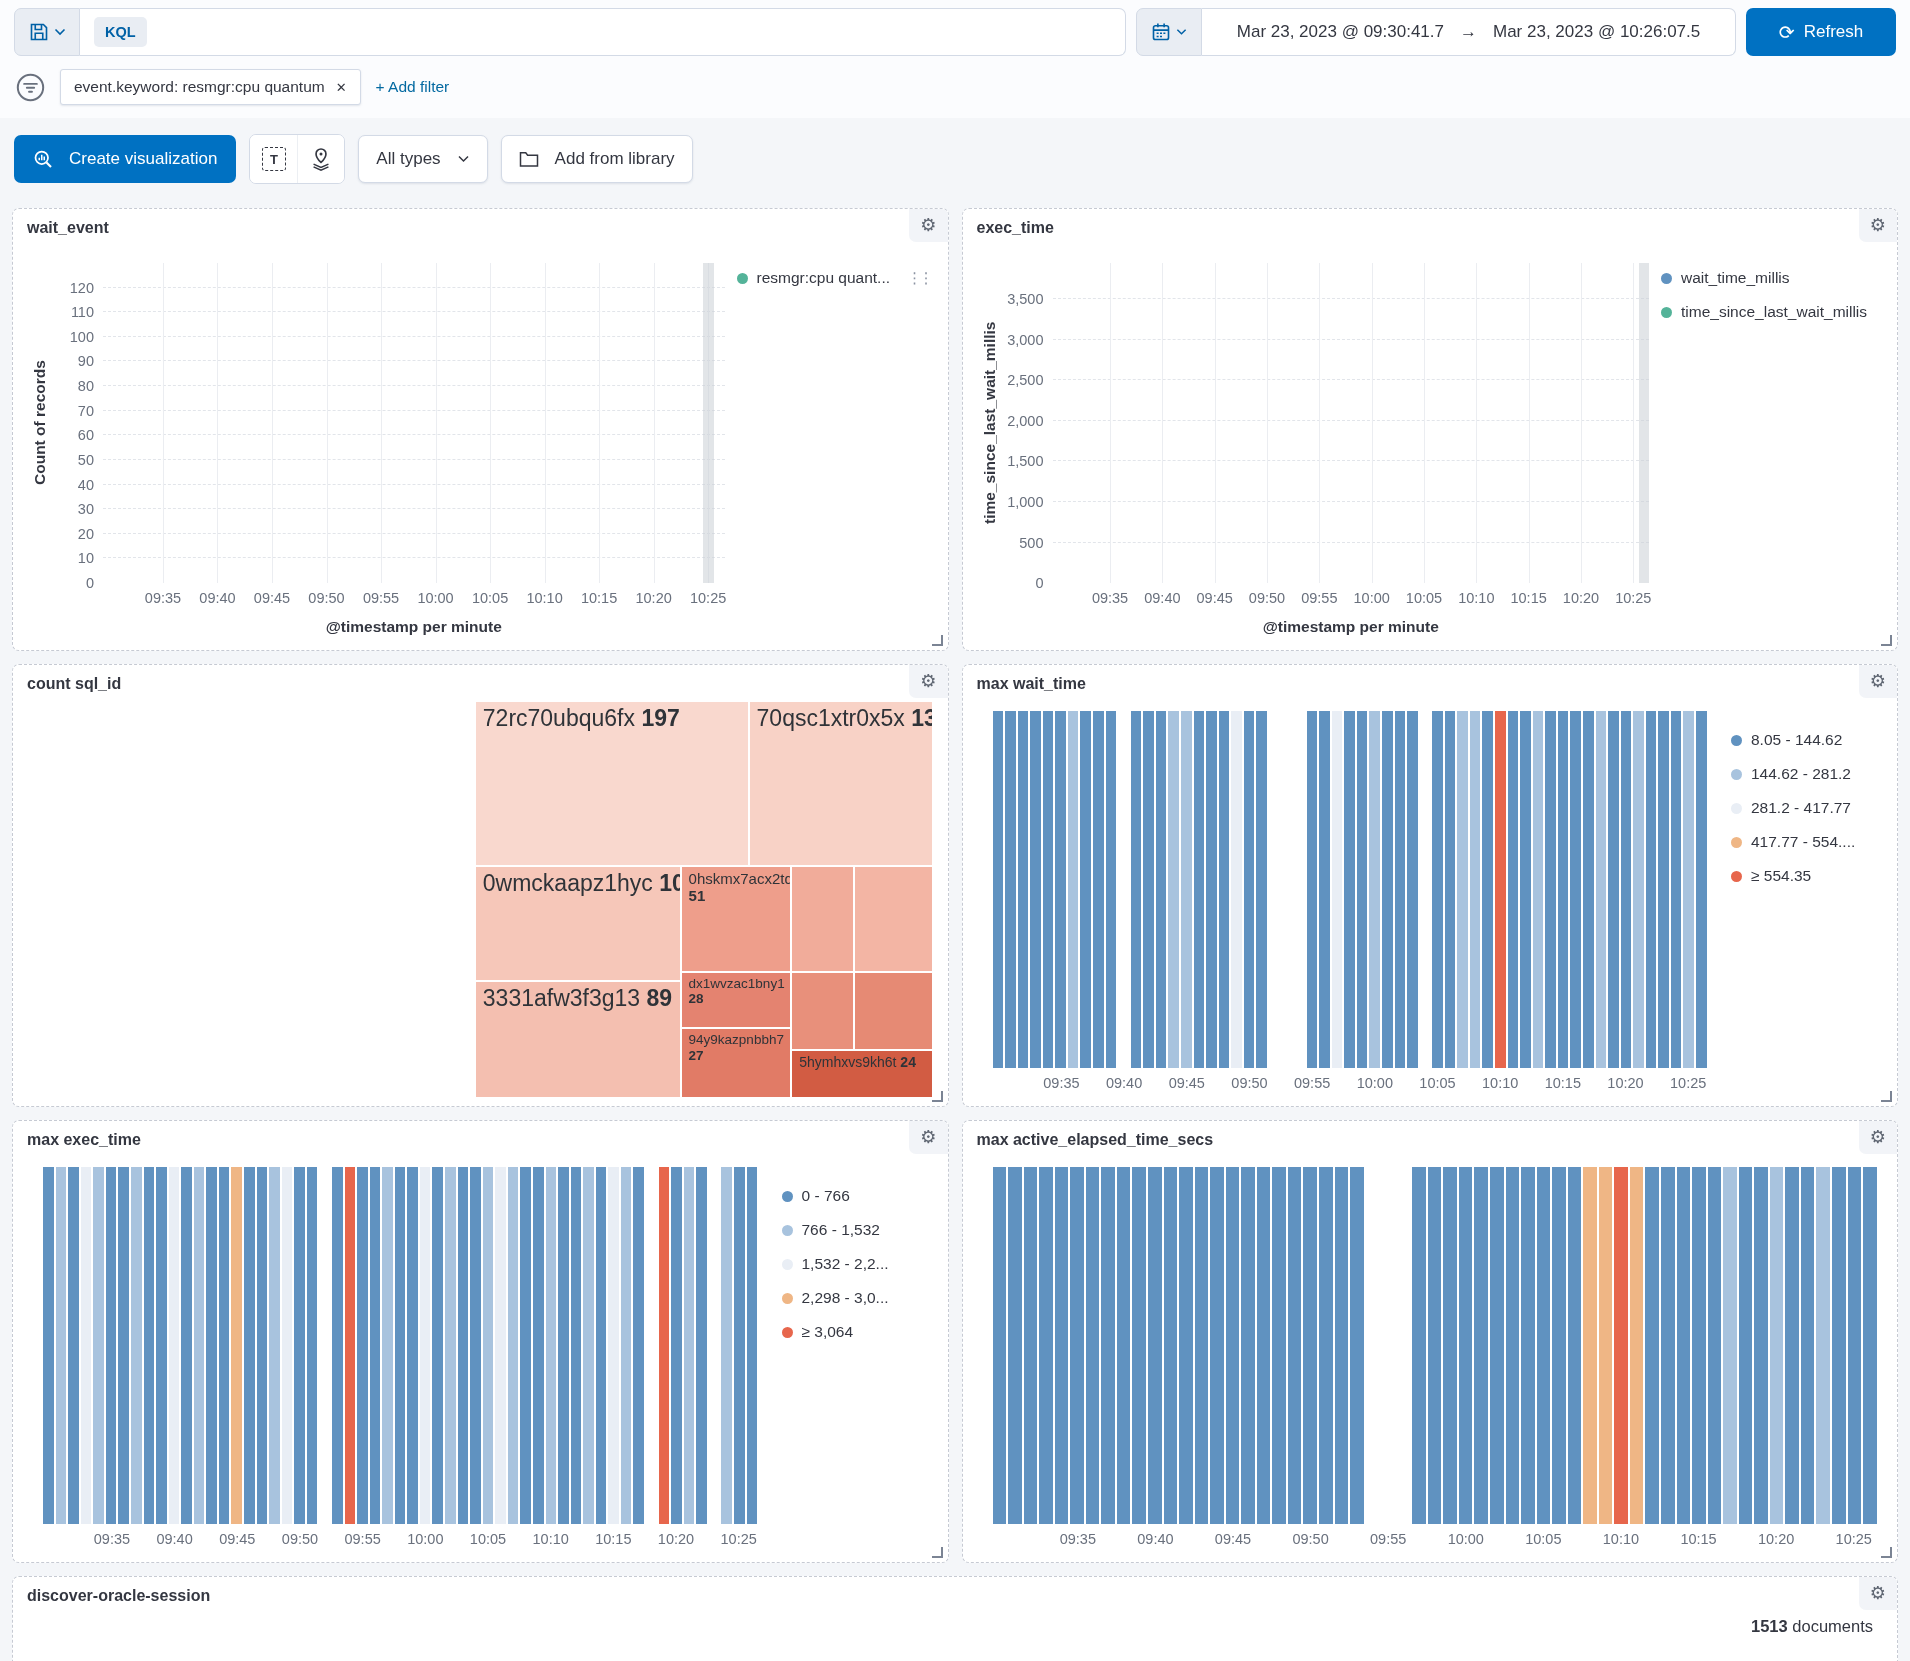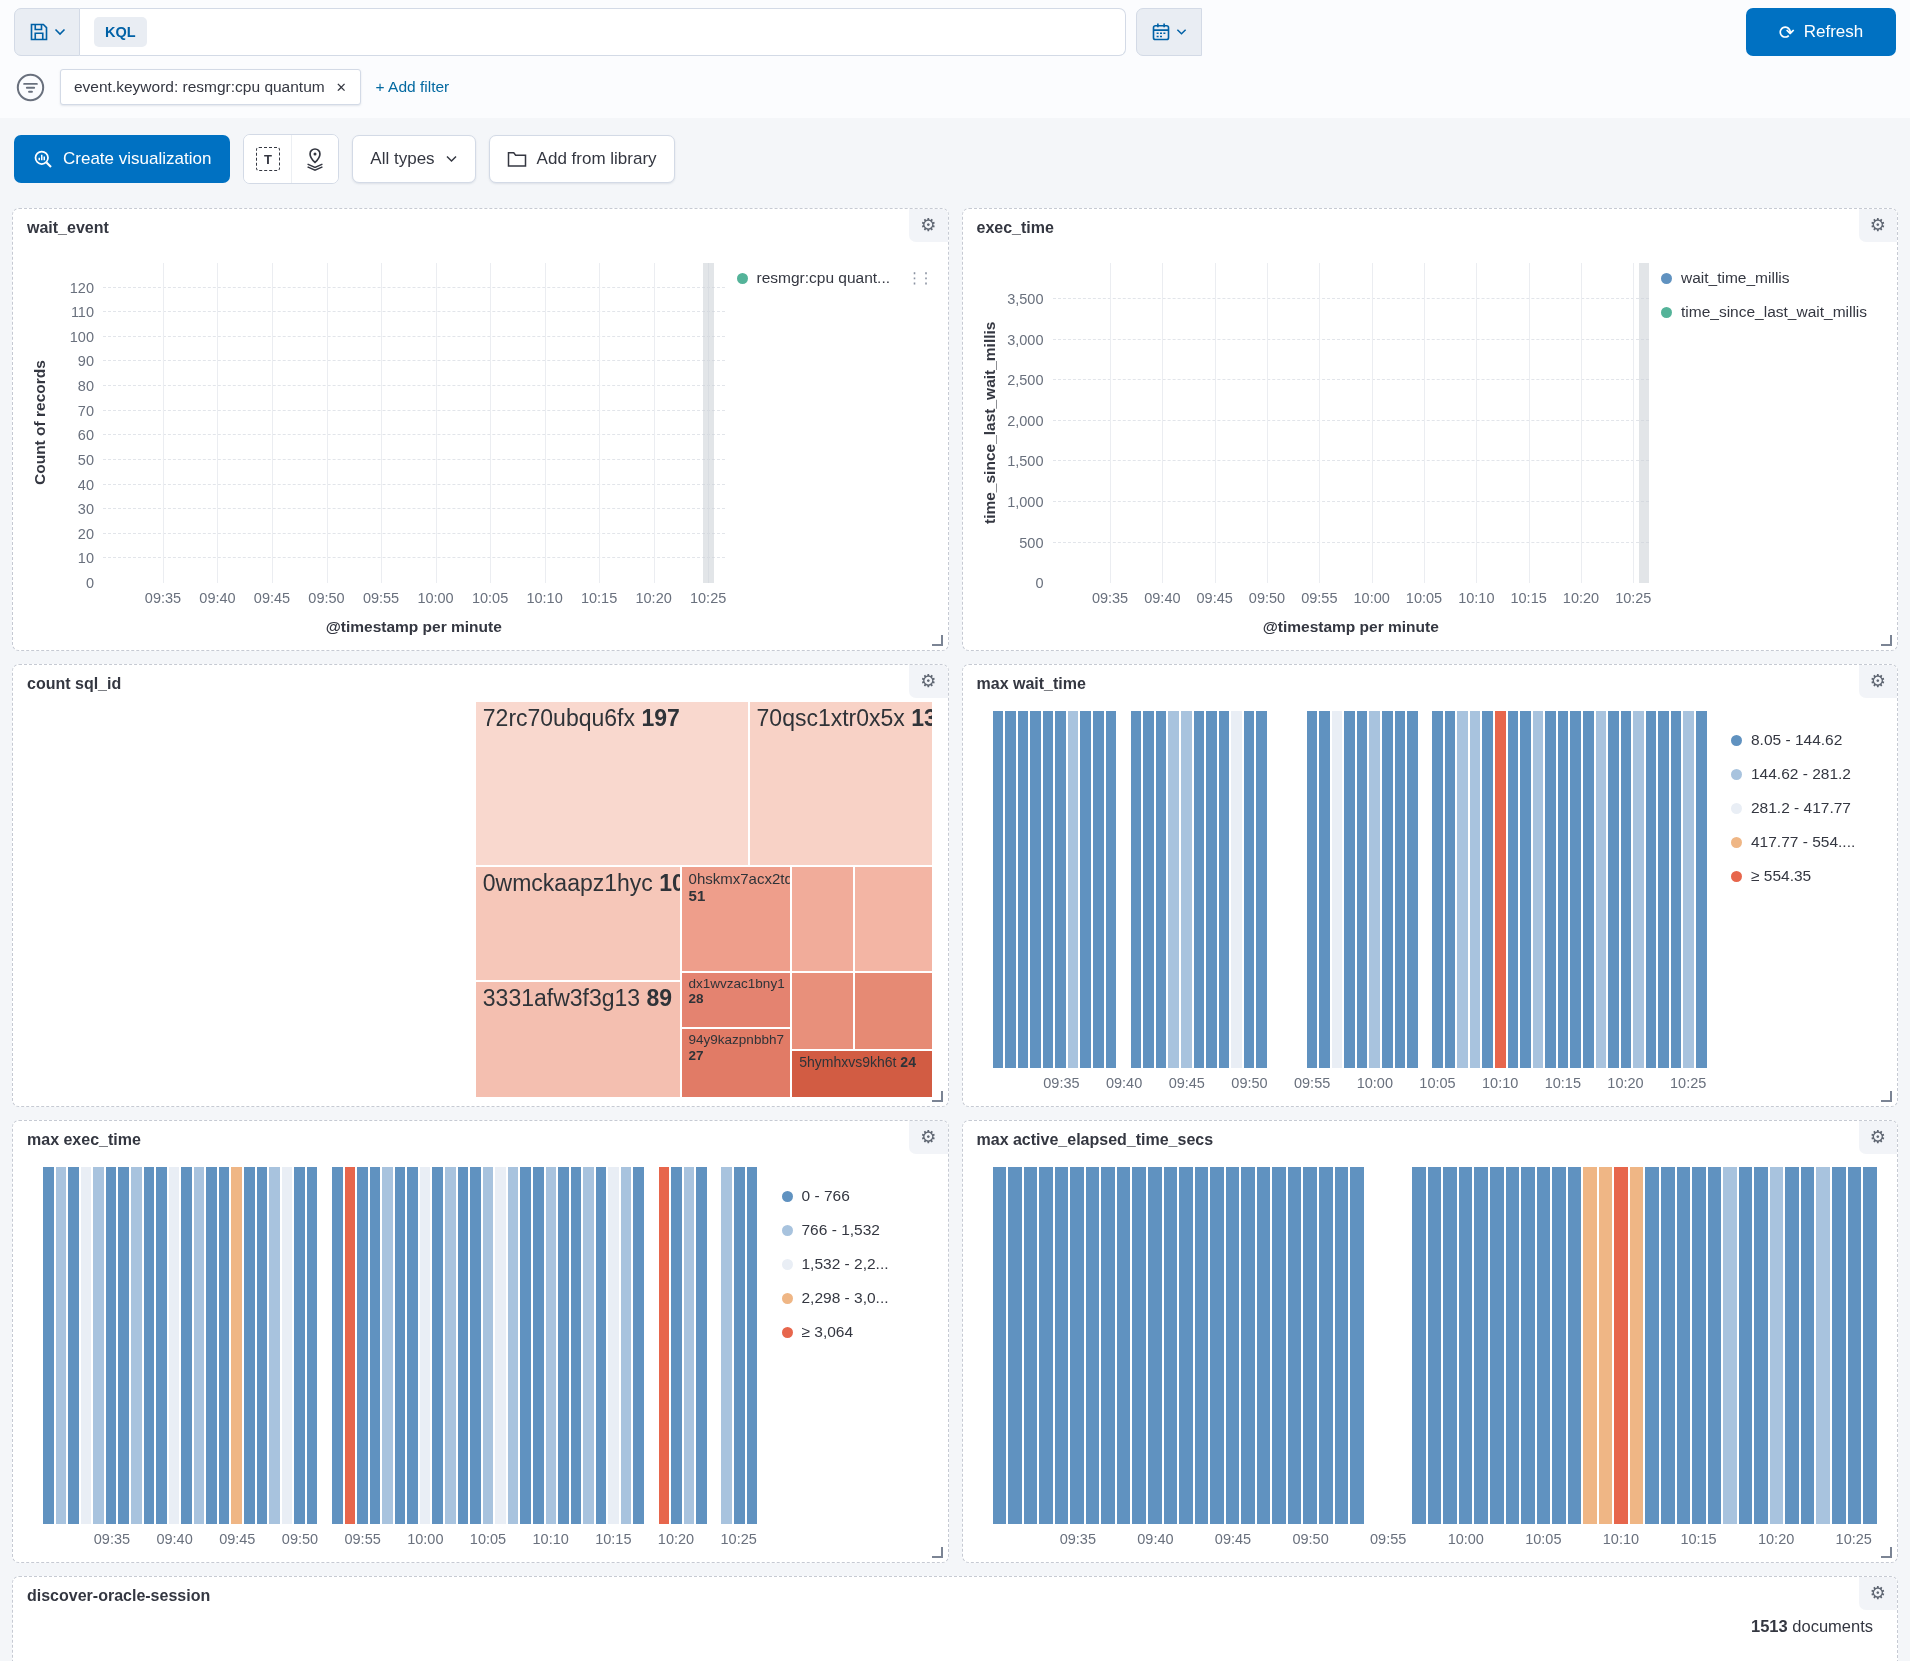--- a/index.html
+++ b/index.html
@@ -29,21 +29,21 @@
   .refresh-glyph{font-size:19px;line-height:1;}
   
   .filterbar{display:flex;align-items:center;gap:15px;padding:13px 2px 13px 2px;}
   .funnel{cursor:pointer;}
   .pill{display:flex;align-items:center;gap:11px;background:#fff;border:1px solid #d3dae6;border-radius:3px;
         padding:8px 13px;font-size:15.5px;color:#343741;box-shadow:0 1px 2px rgba(152,162,179,.25);cursor:pointer;}
   .pill .x{font-size:13px;color:#343741;cursor:pointer;}
   .addfilter{color:#0369a1;font-size:15.5px;cursor:pointer;text-decoration:none;}
   
   .toolbar{display:flex;gap:13px;padding:16px 14px 0 14px;align-items:center;}
-  .btn{height:48px;border-radius:7px;display:inline-flex;align-items:center;gap:10px;font-size:17px;
+  .btn{height:48px;border-radius:7px;display:inline-flex;align-items:center;gap:16px;font-size:17px;
        cursor:pointer;font-family:"Liberation Sans",sans-serif;}
   .btn-primary{background:#0071c2;color:#fff;padding:0 19px;border:none;font-weight:500;}
   .icon-grp{display:flex;background:#fff;border:1px solid #d3dae6;border-radius:7px;height:48px;overflow:hidden;}
   .icon-grp .ibtn{width:47px;border:none;background:#fff;display:flex;align-items:center;justify-content:center;cursor:pointer;}
   .icon-grp .ibtn + .ibtn{border-left:1px solid #eceff3;}
   .tbox{width:22px;height:22px;border:1.6px dashed #343741;border-radius:3px;display:flex;align-items:center;
         justify-content:center;font-size:13px;font-weight:700;color:#343741;}
   .btn-secondary{background:#fff;border:1px solid #d3dae6;color:#343741;padding:0 17px;
                  box-shadow:0 1px 2px rgba(152,162,179,.25);}
   
@@ -132,20 +132,25 @@
               <path d="M2 6.5h12M5.5 1.2v3M10.5 1.2v3" stroke="#0061a6" stroke-width="1.3"></path>
               <path d="M4.5 9h1.6M7.2 9h1.6M9.9 9h1.6M4.5 11.5h1.6M7.2 11.5h1.6" stroke="#0061a6" stroke-width="1.2"></path>
             </svg>
         </span>
         <span>
           <svg width="11" height="8" viewBox="0 0 12 8">
               <path d="M1.5 1.5l4.5 4.5 4.5-4.5" fill="none" stroke="#0061a6" stroke-width="1.6"></path>
             </svg>
         </span>
       </div>
+      <div class="dates">
+        <span class="date-txt">Mar 23, 2023 @ 09:30:41.7</span>
+        <span class="arrow">→</span>
+        <span class="date-txt">Mar 23, 2023 @ 10:26:07.5</span>
+      </div>
     </div>
     <button class="refresh-btn">
       <span class="refresh-glyph">⟳</span>
       <span>Refresh</span>
     </button>
   </div>
   <div class="filterbar">
     <span class="funnel">
       <svg width="29" height="29" viewBox="0 0 16 16">
           <circle cx="8" cy="8" r="7" fill="none" stroke="#69707d" stroke-width="1.1"></circle>

